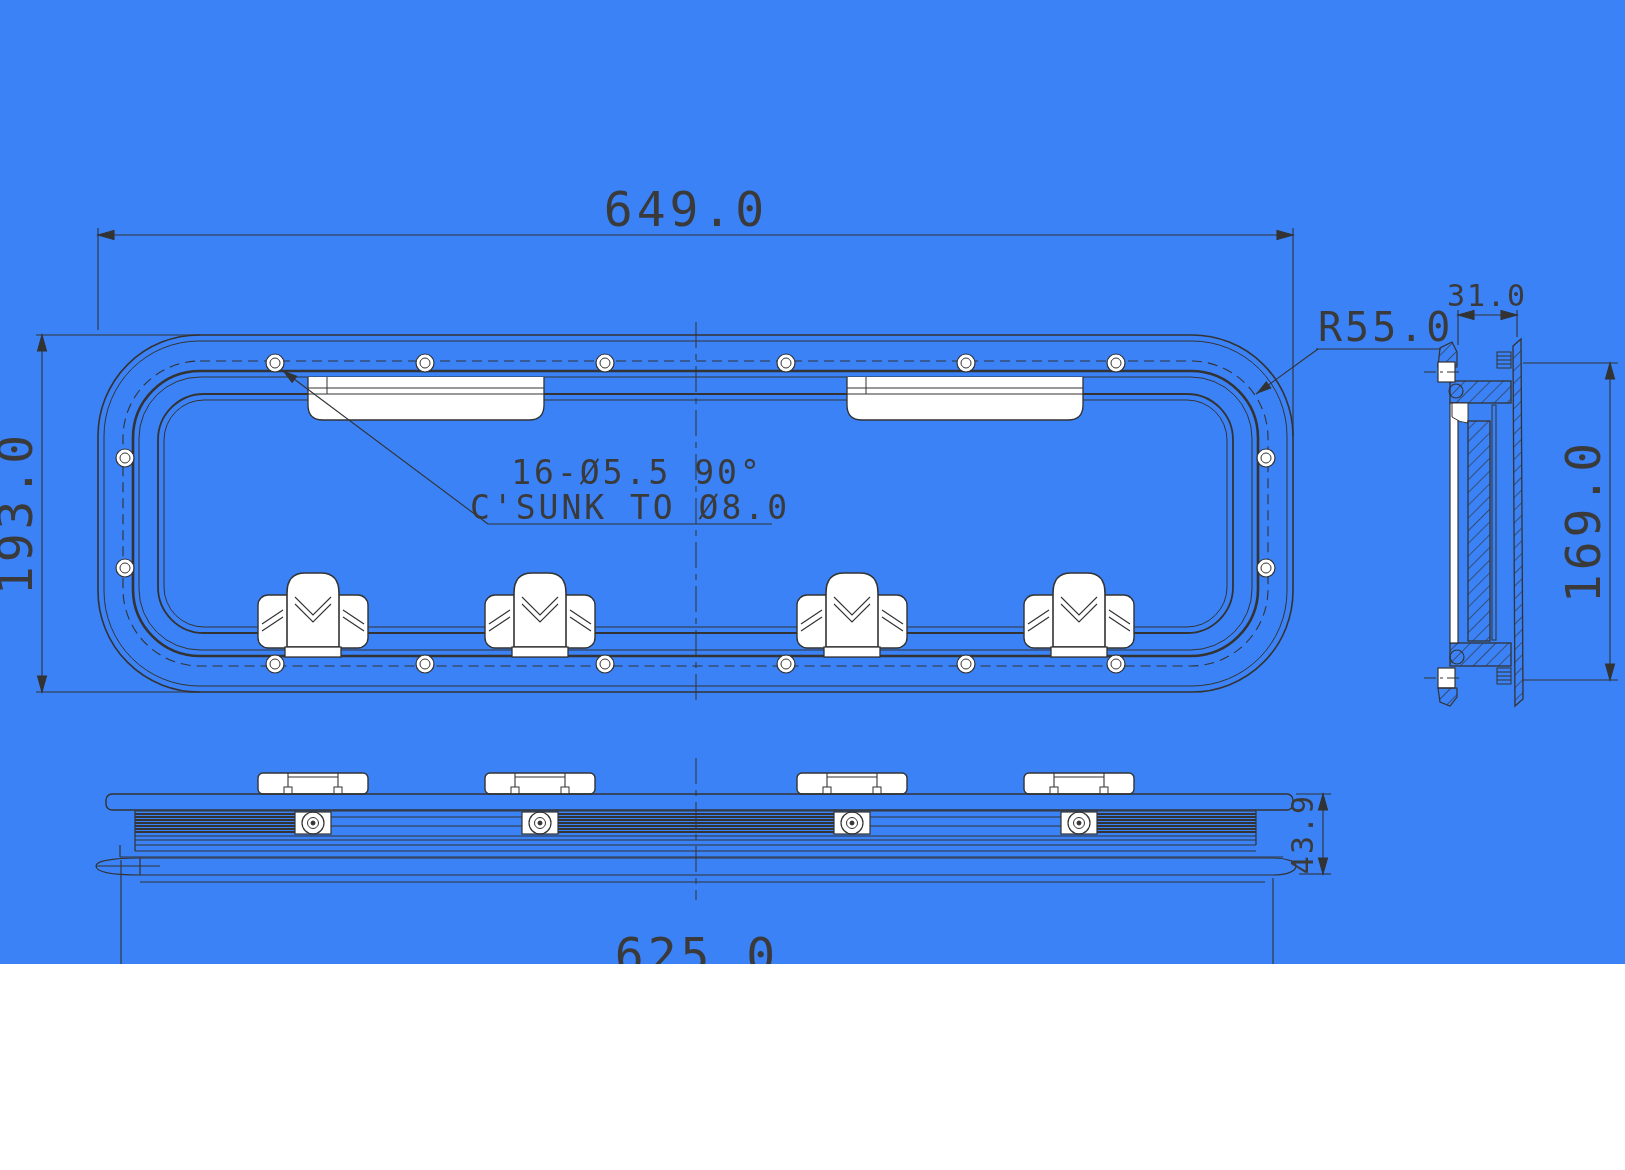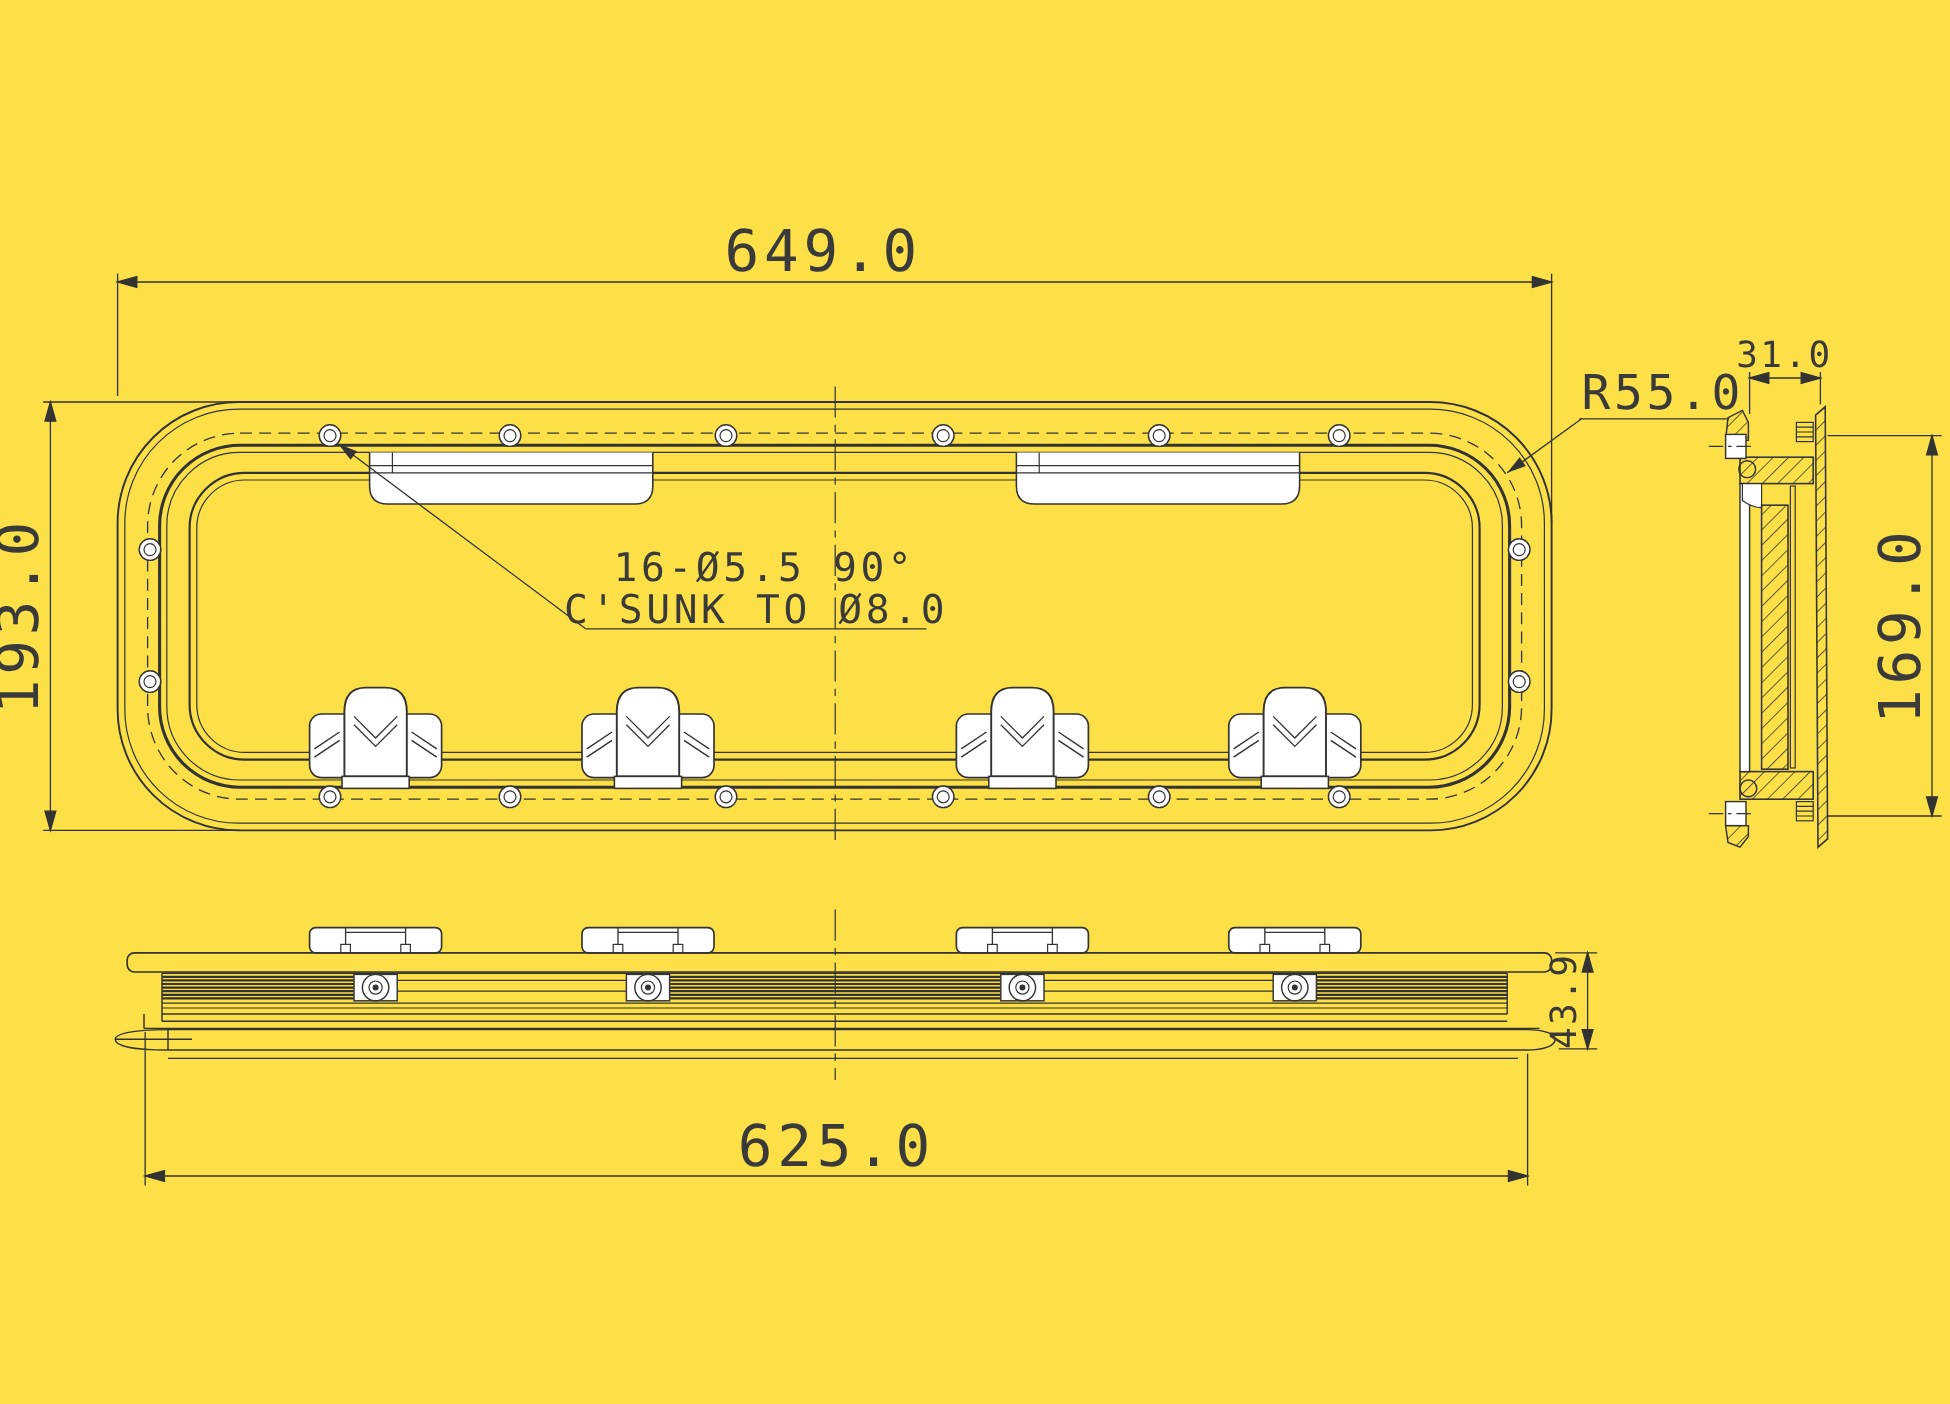--- a/index.html
+++ b/index.html
@@ -1,16 +1,16 @@
 <!DOCTYPE html>
 <html><head>
 <meta charset="utf-8">
 <style>
   html,body{margin:0;padding:0;background:#ffffff;}
-  .sheet{width:1625px;height:1170px;background:#fde047;position:relative;font-family:"DejaVu Sans Mono","Liberation Mono",monospace;}
+  .sheet{width:1625px;height:964px;background:#3b82f6;position:relative;font-family:"DejaVu Sans Mono","Liberation Mono",monospace;}
   svg{display:block;}
   text{fill:#3a3a3a;stroke:none;font-family:"DejaVu Sans Mono","Liberation Mono",monospace;}
   .dimL{font-size:48px;letter-spacing:4px;}
   .dimM{font-size:40px;letter-spacing:3px;}
   .dimS{font-size:30px;letter-spacing:2px;}
   .note{font-size:33px;letter-spacing:3px;}
 </style>
 </head>
 <body>
 

